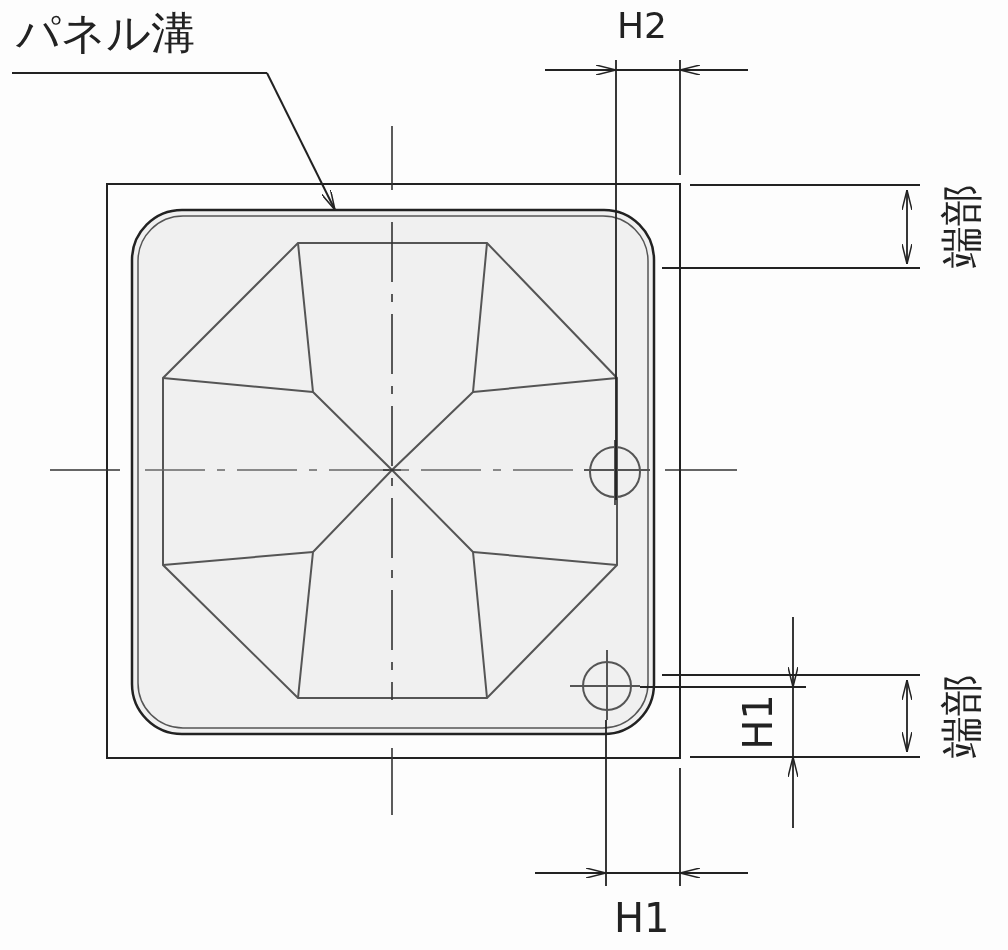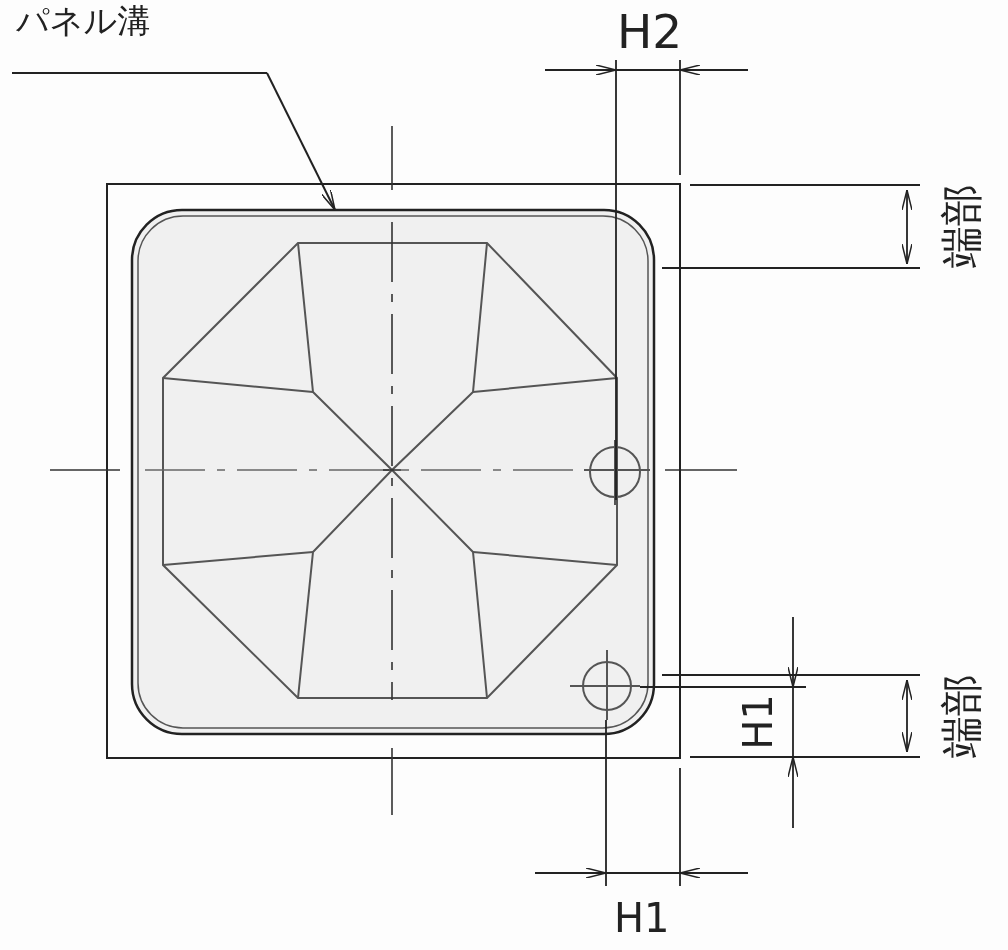--- a/index.html
+++ b/index.html
@@ -97,18 +97,18 @@
 
   <g stroke="#222" stroke-width="1.8" fill="none">
     <line x1="606" y1="720" x2="606" y2="886"></line>
     <line x1="680" y1="768" x2="680" y2="886"></line>
     <line x1="535" y1="873" x2="606" y2="873" marker-end="url(#arr)"></line>
     <line x1="748" y1="873" x2="680" y2="873" marker-end="url(#arr)"></line>
     <line x1="606" y1="873" x2="680" y2="873"></line>
   </g>
 </svg>
 
-<div class="lbl" style="left:16px; top:4px; font-size:33px;">パネル溝</div>
-<div class="lbl" style="left:617px; top:8px; font-size:47px;">H2</div>
+<div class="lbl" style="left:16px; top:11px; font-size:44px;">パネル溝</div>
+<div class="lbl" style="left:617px; top:8px; font-size:36px;">H2</div>
 <div class="lbl" style="left:614px; top:898px; font-size:40px;">H1</div>
 <div class="lbl vert" style="left:730px; top:702px; font-size:40px;">H1</div>
 <div class="lbl vert" style="left:920px; top:205px; font-size:42px;">端部</div>
 <div class="lbl vert" style="left:920px; top:695px; font-size:42px;">端部</div>
 
 </body></html>

